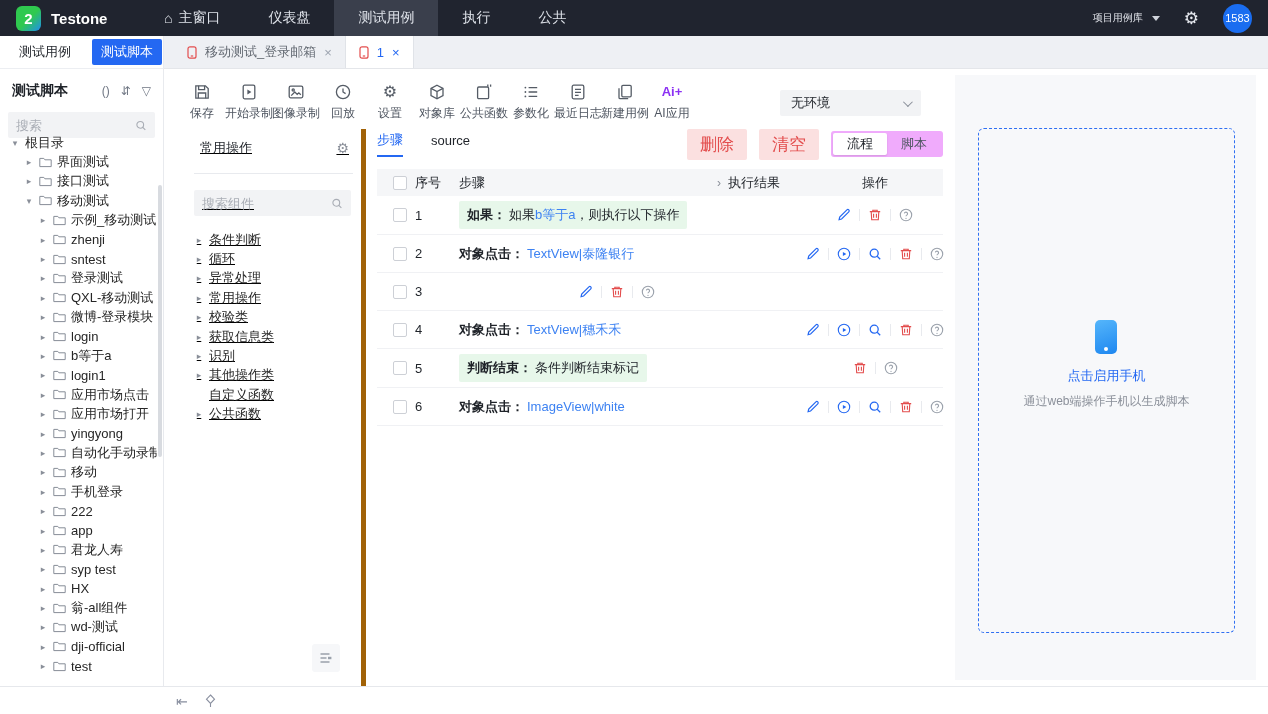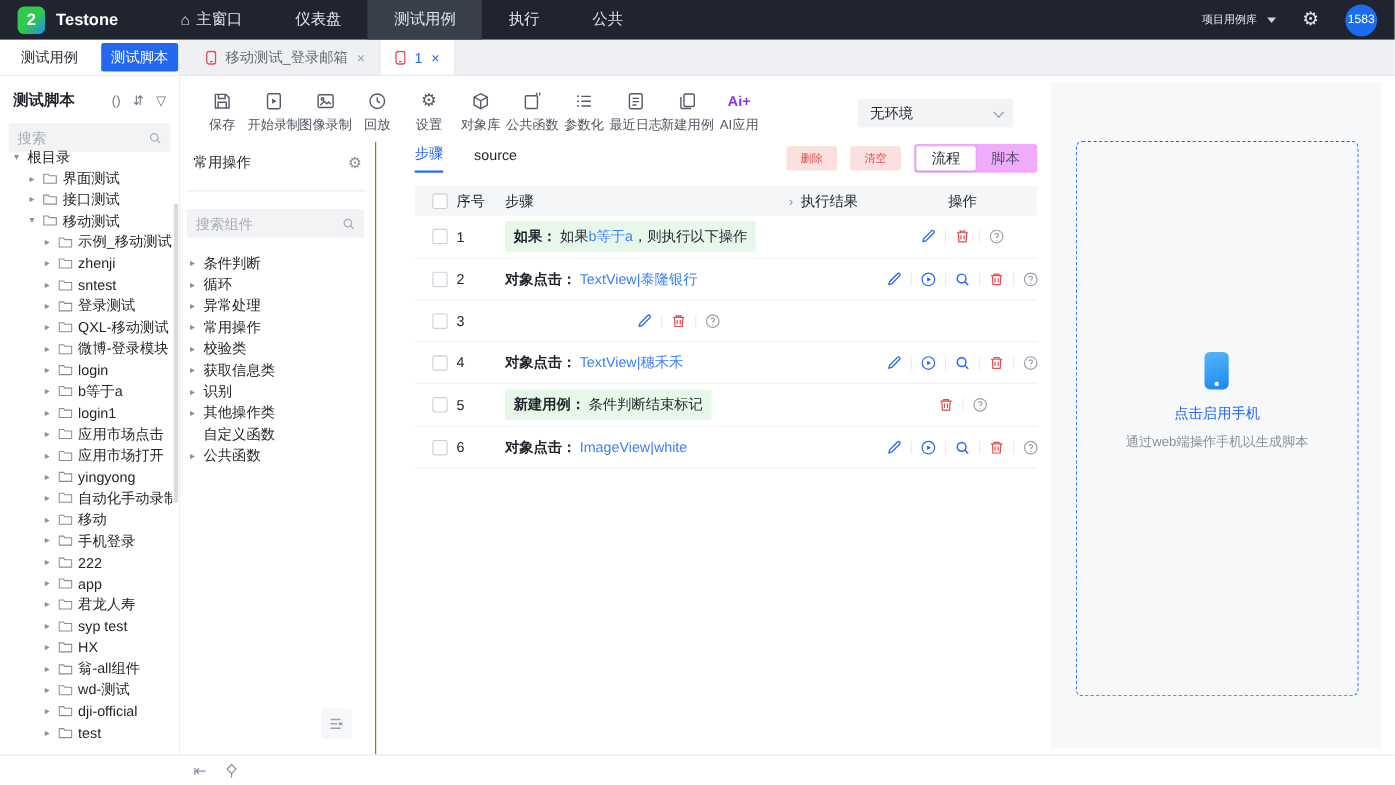--- a/index.html
+++ b/index.html
@@ -60,40 +60,40 @@
   .tool-ico { height:18px; display:flex; align-items:center; justify-content:center; }
   .glyph-ico { font-size:16px; color:#555c66; line-height:18px; }
   .ai-glyph { font-size:13px; font-weight:700; color:#8b30f3; line-height:18px; }
   .tlabel { font-size:12px; color:#4e5560; white-space:nowrap; }
   .env-select { position:absolute; left:616px; top:21px; width:141px; height:26px; background:#f2f3f5; border-radius:2px;
     display:flex; align-items:center; padding:0 11px; font-size:13px; color:#1f2329; cursor:pointer; }
   .chev { width:7px; height:7px; border-right:1.4px solid #8a8f99; border-bottom:1.4px solid #8a8f99;
     transform:rotate(45deg) translateY(-2px); margin-left:auto; }
 
   
-  .comp-panel { position:absolute; left:4px; top:60px; width:174px; bottom:0; border-right:1px solid #a16207; }
+  .comp-panel { position:absolute; left:28px; top:60px; width:174px; bottom:0; border-right:5px solid #a16207;text-decoration:underline; }
   .comp-head { display:flex; align-items:center; padding:10px 12px 8px 8px; }
   .comp-title { font-size:13px; color:#1f2329; }
   .comp-gear { margin-left:auto; font-size:14px; color:#8a8f99; cursor:pointer; }
   .comp-divider { height:1px; background:#e8eaee; margin:8px 8px 16px 2px; }
   .comp-search { margin:0 10px 0 2px; }
   .comp-tree { margin:14px 0 0 2px; font-size:13px; color:#262626; }
   .comp-item { height:19.4px; display:flex; align-items:center; gap:5px; cursor:pointer; }
   .comp-bottom-btn { position:absolute; right:21px; bottom:14px; width:28px; height:28px; background:#f6f7f9;
     border-radius:3px; display:flex; align-items:center; justify-content:center; cursor:pointer; }
 
   
   .steps { position:absolute; left:213px; top:60px; width:566px; }
   .steps-tabs { display:flex; align-items:center; height:30px; }
   .stab { font-size:13px; cursor:pointer; position:relative; padding-bottom:8px; }
   .stab.active { color:#2468f2; }
   .stab.active::after { content:''; position:absolute; left:0; right:0; bottom:0; height:2px; background:#2468f2; }
   .stab.plain { color:#1f2329; margin-left:28px; }
   .steps-actions { margin-left:auto; display:flex; gap:12px; align-items:center; }
-  .danger-btn { background:#fbe0e0; color:#e34d4d; font-size:10px; padding:4px 13px; border-radius:2px; cursor:pointer; }
+  .danger-btn { background:#fbe0e0; color:#e34d4d; font-size:17px; padding:4px 13px; border-radius:2px; cursor:pointer; }
   .seg { background:#f0abfc; padding:2px; border-radius:3px; display:flex; }
   .seg-opt { font-size:13px; color:#4e5560; padding:2px 14px; border-radius:2px; cursor:pointer; }
   .seg-opt.selected { background:#fff; color:#1f2329; box-shadow:0 1px 2px rgba(0,0,0,.12); }
 
   .table-head { margin-top:10px; height:27px; background:#f5f6f8; display:flex; align-items:center; font-size:13px; color:#1f2329; }
   .cell-check { width:38px; padding-left:16px; flex:none; display:flex; align-items:center; }
   .checkbox { width:14px; height:14px; border:1px solid #cdd0d6; border-radius:2px; background:#fff; display:inline-block; cursor:pointer; }
   .cell-index { width:44px; flex:none; }
   .cell-step { flex:1; padding-right:8px; }
   .cell-result { width:90px; flex:none; display:flex; gap:7px; align-items:center; }
@@ -798,21 +798,21 @@
                 </svg>
               </span>
             </span>
           </div>
         </div>
         <div class="trow">
           <div class="cell-check">
             <span class="checkbox"></span>
           </div>
           <div class="cell-index">5</div>
-          <div class="cell-step"><span class="chip"><span class="seg-b">新建用例：</span><span class="seg-t">条件判断结束标记</span></span></div>
+          <div class="cell-step"><span class="chip"><span class="seg-b">判断结束：</span><span class="seg-t">条件判断结束标记</span></span></div>
           <div class="cell-result"></div>
           <div class="cell-actions">
             <span class="row-actions">
               <span class="act-ico">
                 <svg width="14" height="14" viewBox="0 0 14 14" fill="none" stroke="#e34d4d" stroke-width="1.1">
                   <path d="M1.8 3.6h10.4M4.8 3.6V2.2h4.4v1.4M3.2 3.6l.5 8.2h6.6l.5-8.2M5.6 5.8v4M8.4 5.8v4"></path>
                 </svg>
               </span>
               <span class="act-sep"></span>
               <span class="act-ico">

